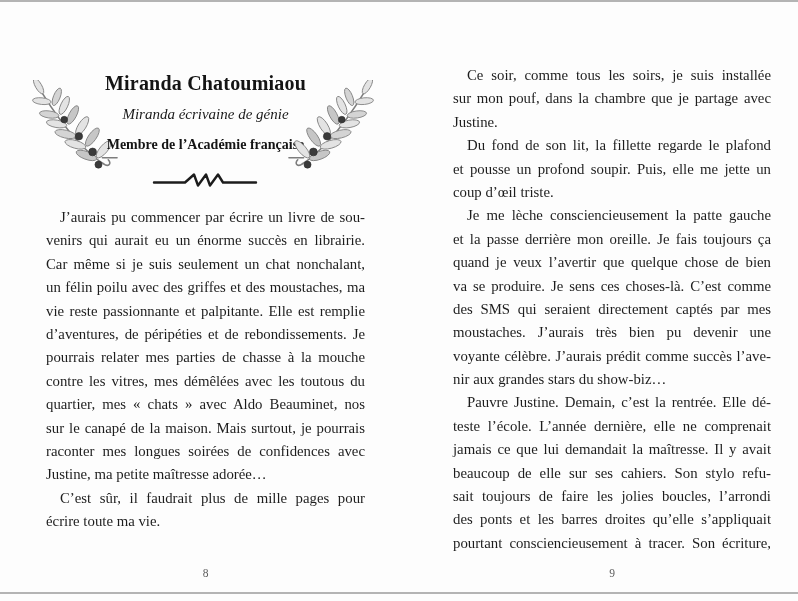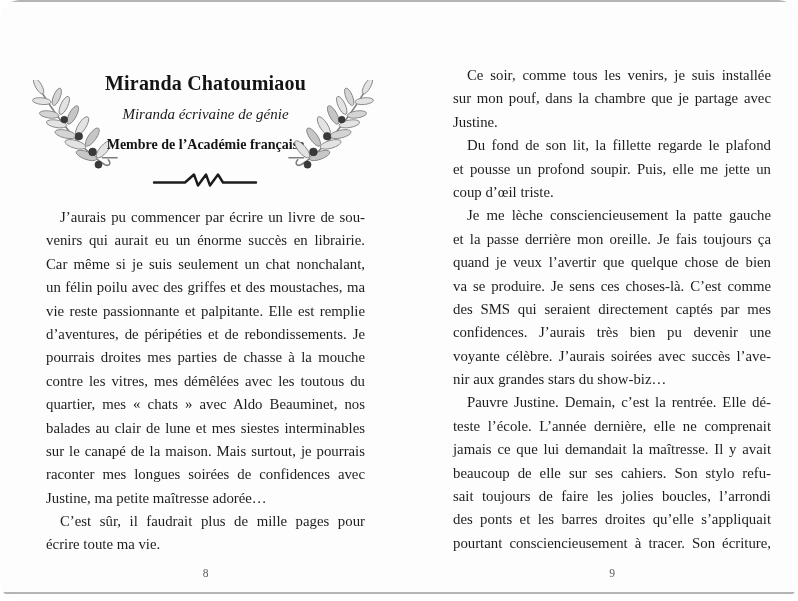--- a/index.html
+++ b/index.html
@@ -3,21 +3,21 @@
 <meta charset="utf-8">
 <style>
   html,body{margin:0;padding:0;}
   body{
     width:798px;height:601px;
     font-family:"Liberation Serif","DejaVu Serif",serif;
     background:#ffffff;
   }
   #screen{
     position:relative;width:798px;height:601px;overflow:hidden;
-    background:#fdfdfd;color:#1d1d1d;border-radius:20px;
+    background:#fdfdfd;color:#1d1d1d;
   }
   .edge-line{position:absolute;left:0;width:798px;height:2px;background:#b4b4b4;}
   #edge-top{top:0;}
   #edge-bottom{top:592px;}
 
   
   #chapter-header{position:absolute;left:46px;top:0;width:319px;text-align:center;}
   #chapter-title{
     position:absolute;left:0;top:72px;width:319px;
     font-size:20px;font-weight:700;letter-spacing:.2px;margin:0;color:#141414;
@@ -130,49 +130,48 @@
       <path d="M4 11.5 H35 L44 3.5 L48 14.5 L56 3.5 L60 14.5 L68 3.5 L73 11.5 H106" fill="none" stroke="#1c1c1c" stroke-width="2.4" stroke-linecap="round" stroke-linejoin="round"></path>
     </svg>
 
     <div id="left-lines" class="text-col">
         <div class="line indent">J’aurais pu commencer par écrire un livre de sou-</div>
         <div class="line">venirs qui aurait eu un énorme succès en librairie.</div>
         <div class="line">Car même si je suis seulement un chat nonchalant,</div>
         <div class="line">un félin poilu avec des griffes et des moustaches, ma</div>
         <div class="line">vie reste passionnante et palpitante. Elle est remplie</div>
         <div class="line">d’aventures, de péripéties et de rebondissements. Je</div>
-        <div class="line">pourrais droites mes parties de chasse à la mouche</div>
+        <div class="line">pourrais relater mes parties de chasse à la mouche</div>
         <div class="line">contre les vitres, mes démêlées avec les toutous du</div>
         <div class="line">quartier, mes « chats » avec Aldo Beauminet, nos</div>
-        <div class="line">balades au clair de lune et mes siestes interminables</div>
         <div class="line">sur le canapé de la maison. Mais surtout, je pourrais</div>
         <div class="line">raconter mes longues soirées de confidences avec</div>
         <div class="line para-end">Justine, ma petite maîtresse adorée…</div>
         <div class="line indent">C’est sûr, il faudrait plus de mille pages pour</div>
         <div class="line para-end">écrire toute ma vie.</div>
       </div>
 
     <div id="page-number-left" class="page-number">8</div>
   </div>
 
   <div>
     <div id="right-lines" class="text-col">
-        <div class="line indent">Ce soir, comme tous les venirs, je suis installée</div>
+        <div class="line indent">Ce soir, comme tous les soirs, je suis installée</div>
         <div class="line">sur mon pouf, dans la chambre que je partage avec</div>
         <div class="line para-end">Justine.</div>
         <div class="line indent">Du fond de son lit, la fillette regarde le plafond</div>
         <div class="line">et pousse un profond soupir. Puis, elle me jette un</div>
         <div class="line para-end">coup d’œil triste.</div>
         <div class="line indent">Je me lèche consciencieusement la patte gauche</div>
         <div class="line">et la passe derrière mon oreille. Je fais toujours ça</div>
         <div class="line">quand je veux l’avertir que quelque chose de bien</div>
         <div class="line">va se produire. Je sens ces choses-là. C’est comme</div>
         <div class="line">des SMS qui seraient directement captés par mes</div>
-        <div class="line">confidences. J’aurais très bien pu devenir une</div>
-        <div class="line">voyante célèbre. J’aurais soirées avec succès l’ave-</div>
+        <div class="line">moustaches. J’aurais très bien pu devenir une</div>
+        <div class="line">voyante célèbre. J’aurais prédit comme succès l’ave-</div>
         <div class="line para-end">nir aux grandes stars du show-biz…</div>
         <div class="line indent">Pauvre Justine. Demain, c’est la rentrée. Elle dé-</div>
         <div class="line">teste l’école. L’année dernière, elle ne comprenait</div>
         <div class="line">jamais ce que lui demandait la maîtresse. Il y avait</div>
         <div class="line">beaucoup de elle sur ses cahiers. Son stylo refu-</div>
         <div class="line">sait toujours de faire les jolies boucles, l’arrondi</div>
         <div class="line">des ponts et les barres droites qu’elle s’appliquait</div>
         <div class="line">pourtant consciencieusement à tracer. Son écriture,</div>
       </div>
 

